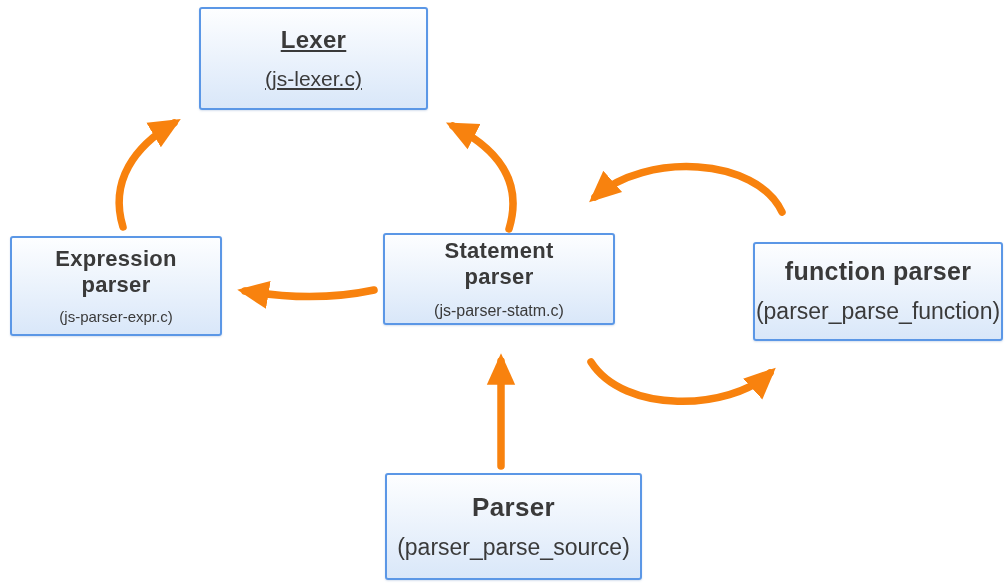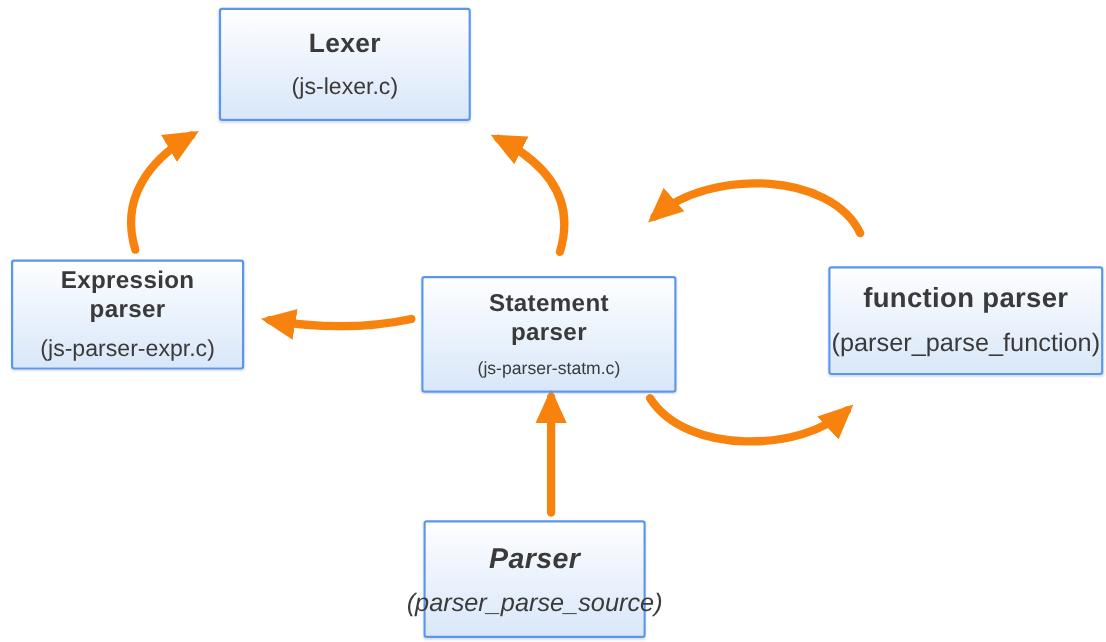--- a/index.html
+++ b/index.html
@@ -15,37 +15,37 @@
     position:absolute;display:flex;flex-direction:column;align-items:center;justify-content:center;
     text-align:center;box-sizing:border-box;
     border:2px solid var(--node-border,#5b97e6);border-radius:3px;
     background:linear-gradient(180deg,var(--node-fill-top,#fdfeff) 0%,var(--node-fill-bottom,#d9e7f9) 100%);
     color:var(--text,#3a3a3a);
     box-shadow:0 1px 2px rgba(110,145,190,0.28);
   }
   .node-title{font-weight:700;line-height:1.18;letter-spacing:0.3px;}
   .node-subtitle{line-height:1.2;margin-top:11px;}
 
-  .node-lexer{left:199px;top:7px;width:229px;height:103px;}
+  .node-lexer{left:199px;top:7px;width:229px;height:103px;text-decoration:underline;}
   .node-lexer .node-title{font-size:24px;}
   .node-lexer .node-subtitle{font-size:21px;}
 
   .node-expression{left:10px;top:236px;width:212px;height:100px;}
   .node-expression .node-title{font-size:22px;max-width:150px;}
-  .node-expression .node-subtitle{font-size:21px;}
+  .node-expression .node-subtitle{font-size:15px;}
 
-  .node-statement{left:383px;top:251px;width:232px;height:106px;}
+  .node-statement{left:383px;top:233px;width:232px;height:92px;}
   .node-statement .node-title{font-size:22px;max-width:150px;}
   .node-statement .node-subtitle{font-size:16px;}
 
   .node-function{left:753px;top:242px;width:250px;height:99px;}
   .node-function .node-title{font-size:25px;}
   .node-function .node-subtitle{font-size:23px;}
 
-  .node-parser{left:385px;top:473px;width:202px;height:107px;font-style:italic;}
+  .node-parser{left:385px;top:473px;width:257px;height:107px;}
   .node-parser .node-title{font-size:26px;}
   .node-parser .node-subtitle{font-size:23px;}
 </style>
 </head>
 <body>
 
 <div class="canvas">
 
   <svg class="edges" viewBox="0 0 1005 584" xmlns="http://www.w3.org/2000/svg">
     <defs>

